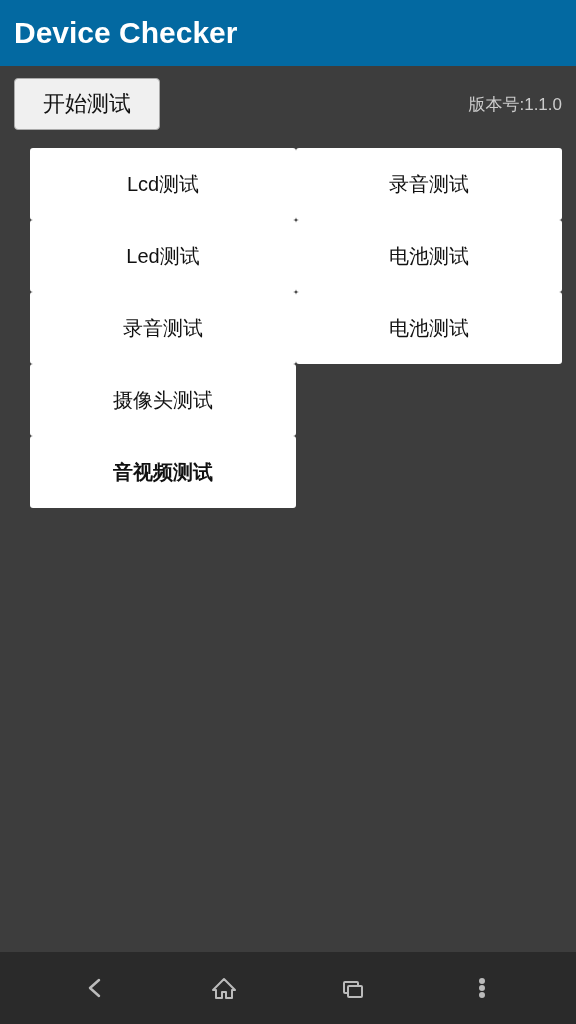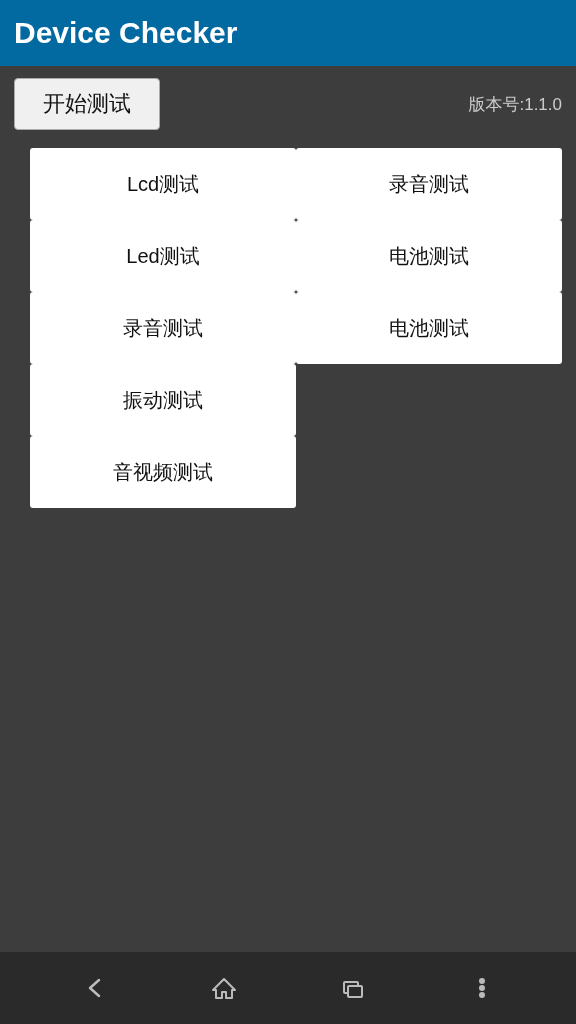--- a/index.html
+++ b/index.html
@@ -86,20 +86,21 @@
       font-family: inherit;
       text-align: center;
       min-height: 72px;
       display: flex;
       align-items: center;
       justify-content: center;
     }
 
     .test-button.wide {
       grid-column: 1 / 2;
+      font-weight: bold;
     }
 
     
     .nav-bar {
       background-color: #2a2a2a;
       height: 72px;
       display: flex;
       align-items: center;
       justify-content: space-around;
       flex-shrink: 0;
@@ -163,21 +164,21 @@
     </button>
 
     <button class="test-button">
       <span>录音测试</span>
     </button>
     <button class="test-button">
       <span>电池测试</span>
     </button>
 
     <button class="test-button">
-      <span>振动测试</span>
+      <span>摄像头测试</span>
     </button>
 
 
     <button class="test-button wide">
       <span>音视频测试</span>
     </button>
   </div>
 
 </div>
 

